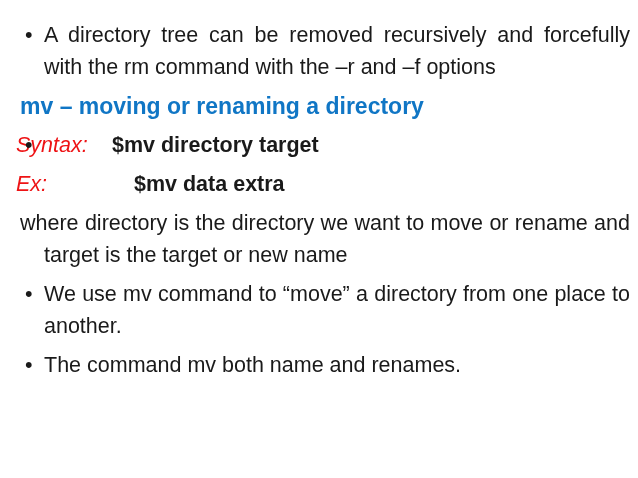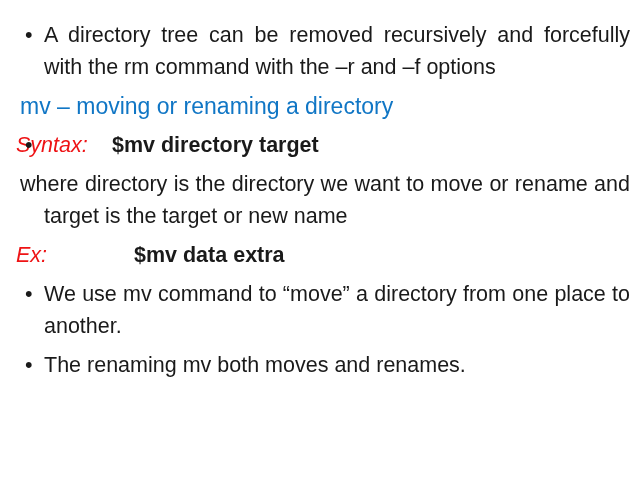--- a/index.html
+++ b/index.html
@@ -35,21 +35,21 @@
   }
   .bullet-glyph {
     position: absolute;
     left: 25px;
     top: 0;
     text-align: left;
     color: var(--text);
   }
   .heading {
     padding-left: 20px;
-    font-weight: 400;
+    font-weight: 700;
     font-size: 23px;
     color: var(--heading);
     text-align: left;
   }
   .def-line {
     padding-left: 16px;
   }
   .def-label {
     display: inline-block;
     font-style: italic;
@@ -81,30 +81,30 @@
 
   <div class="block bullet-item">
     <span class="bullet-glyph">•</span>
   </div>
 
   <div class="block def-line">
     <span class="def-label syntax">Syntax:</span>
     <span class="def-code">$mv directory target</span>
   </div>
 
-  <div class="block plain-para">where directory is the directory we want to move or rename and target is the target or new name</div>
-
   <div class="block def-line">
     <span class="def-label ex">Ex:</span>
     <span class="def-code">$mv data extra</span>
   </div>
+
+  <div class="block plain-para">where directory is the directory we want to move or rename and target is the target or new name</div>
 
   <div class="block bullet-item">
     <span class="bullet-glyph">•</span>
     <span>We use mv command to “move” a directory from one place to another.</span>
   </div>
 
   <div class="block bullet-item">
     <span class="bullet-glyph">•</span>
-    <span>The renaming mv both moves and renames.</span>
+    <span>The command mv both name and renames.</span>
   </div>
 
 </div>
 
 </body></html>

